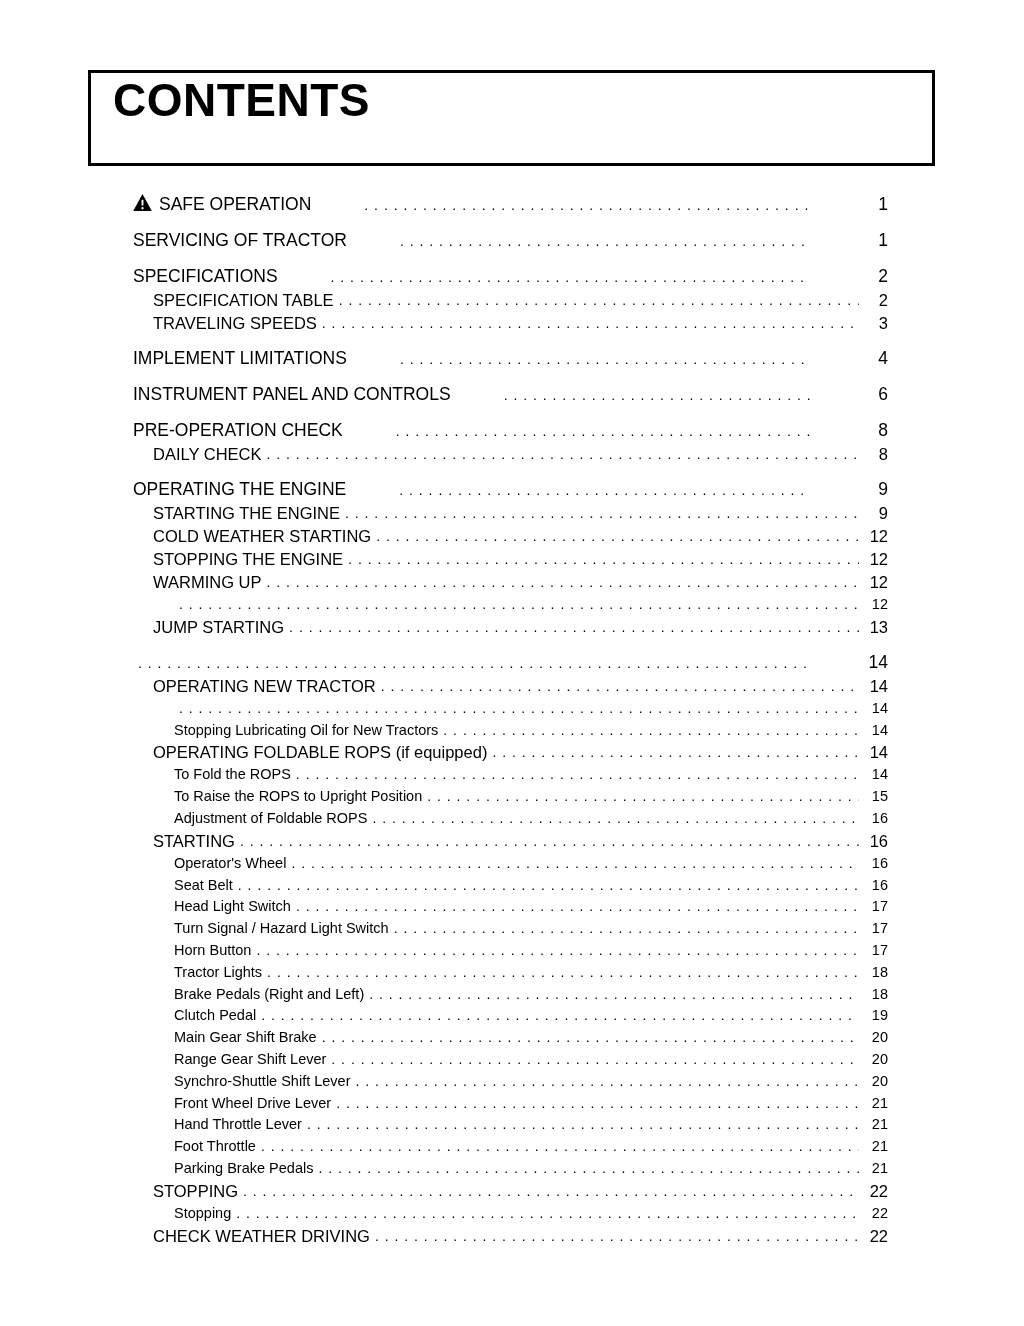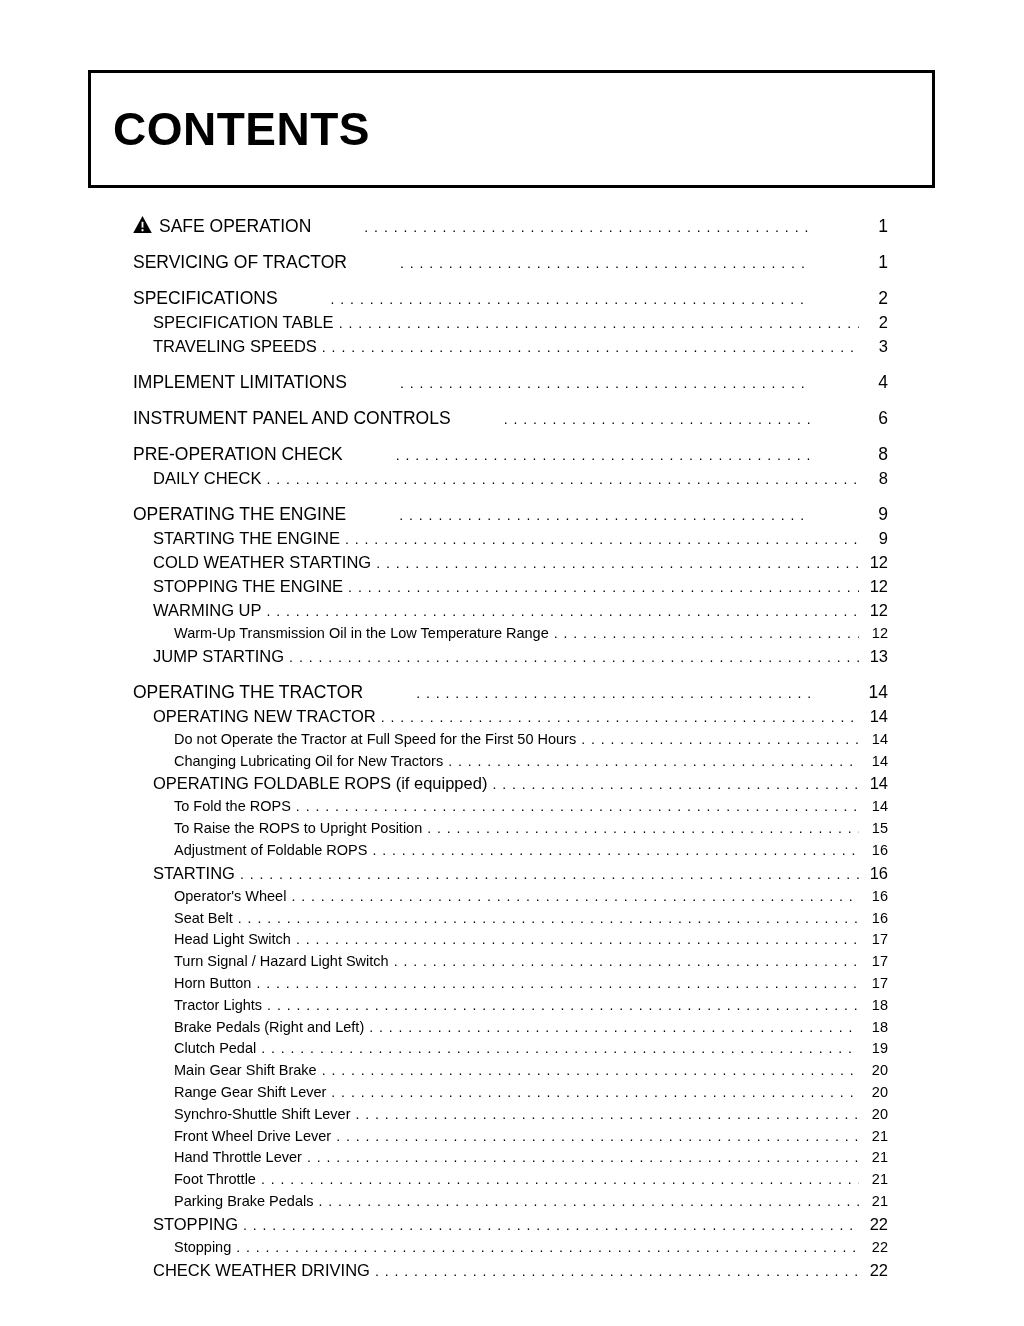--- a/index.html
+++ b/index.html
@@ -8,39 +8,39 @@
     width: 1024px;
     height: 1326px;
     font-family: "Liberation Sans", sans-serif;
     color: #000;
     overflow: hidden;
   }
   .page { padding: 70px 89px 0 88px; }
 
   .title-box {
     border: 3px solid #000;
-    height: 118px;
+    height: 96px;
     display: flex;
-    align-items: center;
+    align-items: flex-start;
     padding-left: 22px;
   }
   .title-box h1 {
     font-size: 46px;
     font-weight: bold;
     letter-spacing: 0.5px;
   }
 
   .toc { margin: 26px 47px 0 45px; }
 
   .toc-row { display: flex; align-items: baseline; }
   .toc-row.group-start { margin-top: 11px; gap: 48px; }
   .toc > .toc-row:first-child { margin-top: 0; }
 
   .level-0 { font-size: 17.5px; line-height: 24px; }
-  .level-1 { font-size: 16.5px; line-height: 23px; padding-left: 20px; }
+  .level-1 { font-size: 16.5px; line-height: 23px; padding-left: 20px; align-items: center; }
   .level-2 { font-size: 14.5px; line-height: 21.8px; padding-left: 41px; }
 
   .toc-label { white-space: nowrap; }
 
   .warn-icon {
     display: inline-block;
     width: 19px;
     height: 17px;
     margin-right: 7px;
     vertical-align: -1px;
@@ -137,46 +137,43 @@
         <span class="toc-label"><span>STOPPING THE ENGINE</span></span>
         <span class="toc-dots">. . . . . . . . . . . . . . . . . . . . . . . . . . . . . . . . . . . . . . . . . . . . . . . . . . . . . . . . . . . . . . . . . . . . . . . . . . . . . . . . . . . . . . . . . . . . . . . . . . . . . . . . . . . . . . . . . . . . . . . . . . . . . . . . . . . . . . . . . . . . . . . . . . . . . . . . . . . . . . . . . . . . . . . . . . . . . . . . . . . . . . . . . . . . . . . . . . . . . . . . . . . . . . . . . . . . . . . . . . . . . . . . . . . . . . . . . . . . . . . . . . . . . . . . . . . . . . . . . . . . </span>
         <span class="toc-page">12</span>
       </div>
       <div class="toc-row level-1">
         <span class="toc-label"><span>WARMING UP</span></span>
         <span class="toc-dots">. . . . . . . . . . . . . . . . . . . . . . . . . . . . . . . . . . . . . . . . . . . . . . . . . . . . . . . . . . . . . . . . . . . . . . . . . . . . . . . . . . . . . . . . . . . . . . . . . . . . . . . . . . . . . . . . . . . . . . . . . . . . . . . . . . . . . . . . . . . . . . . . . . . . . . . . . . . . . . . . . . . . . . . . . . . . . . . . . . . . . . . . . . . . . . . . . . . . . . . . . . . . . . . . . . . . . . . . . . . . . . . . . . . . . . . . . . . . . . . . . . . . . . . . . . . . . . . . . . . . </span>
         <span class="toc-page">12</span>
       </div>
       <div class="toc-row level-2">
-        <span class="toc-label"><span>Warm-Up Transmission Oil in the Low Temperature Range</span></span>
         <span class="toc-dots">. . . . . . . . . . . . . . . . . . . . . . . . . . . . . . . . . . . . . . . . . . . . . . . . . . . . . . . . . . . . . . . . . . . . . . . . . . . . . . . . . . . . . . . . . . . . . . . . . . . . . . . . . . . . . . . . . . . . . . . . . . . . . . . . . . . . . . . . . . . . . . . . . . . . . . . . . . . . . . . . . . . . . . . . . . . . . . . . . . . . . . . . . . . . . . . . . . . . . . . . . . . . . . . . . . . . . . . . . . . . . . . . . . . . . . . . . . . . . . . . . . . . . . . . . . . . . . . . . . . . </span>
         <span class="toc-page">12</span>
       </div>
       <div class="toc-row level-1">
         <span class="toc-label"><span>JUMP STARTING</span></span>
         <span class="toc-dots">. . . . . . . . . . . . . . . . . . . . . . . . . . . . . . . . . . . . . . . . . . . . . . . . . . . . . . . . . . . . . . . . . . . . . . . . . . . . . . . . . . . . . . . . . . . . . . . . . . . . . . . . . . . . . . . . . . . . . . . . . . . . . . . . . . . . . . . . . . . . . . . . . . . . . . . . . . . . . . . . . . . . . . . . . . . . . . . . . . . . . . . . . . . . . . . . . . . . . . . . . . . . . . . . . . . . . . . . . . . . . . . . . . . . . . . . . . . . . . . . . . . . . . . . . . . . . . . . . . . . </span>
         <span class="toc-page">13</span>
       </div>
       <div class="toc-row level-0 group-start">
-        <span class="toc-label"><span>OPERATING THE TRACTOR</span></span>
         <span class="toc-dots">. . . . . . . . . . . . . . . . . . . . . . . . . . . . . . . . . . . . . . . . . . . . . . . . . . . . . . . . . . . . . . . . . . . . . . . . . . . . . . . . . . . . . . . . . . . . . . . . . . . . . . . . . . . . . . . . . . . . . . . . . . . . . . . . . . . . . . . . . . . . . . . . . . . . . . . . . . . . . . . . . . . . . . . . . . . . . . . . . . . . . . . . . . . . . . . . . . . . . . . . . . . . . . . . . . . . . . . . . . . . . . . . . . . . . . . . . . . . . . . . . . . . . . . . . . . . . . . . . . . . </span>
         <span class="toc-page">14</span>
       </div>
       <div class="toc-row level-1">
         <span class="toc-label"><span>OPERATING NEW TRACTOR</span></span>
         <span class="toc-dots">. . . . . . . . . . . . . . . . . . . . . . . . . . . . . . . . . . . . . . . . . . . . . . . . . . . . . . . . . . . . . . . . . . . . . . . . . . . . . . . . . . . . . . . . . . . . . . . . . . . . . . . . . . . . . . . . . . . . . . . . . . . . . . . . . . . . . . . . . . . . . . . . . . . . . . . . . . . . . . . . . . . . . . . . . . . . . . . . . . . . . . . . . . . . . . . . . . . . . . . . . . . . . . . . . . . . . . . . . . . . . . . . . . . . . . . . . . . . . . . . . . . . . . . . . . . . . . . . . . . . </span>
         <span class="toc-page">14</span>
       </div>
       <div class="toc-row level-2">
-        <span class="toc-label"><span>Do not Operate the Tractor at Full Speed for the First 50 Hours</span></span>
-        <span class="toc-dots">. . . . . . . . . . . . . . . . . . . . . . . . . . . . . . . . . . . . . . . . . . . . . . . . . . . . . . . . . . . . . . . . . . . . . . . . . . . . . . . . . . . . . . . . . . . . . . . . . . . . . . . . . . . . . . . . . . . . . . . . . . . . . . . . . . . . . . . . . . . . . . . . . . . . . . . . . . . . . . . . . . . . . . . . . . . . . . . . . . . . . . . . . . . . . . . . . . . . . . . . . . . . . . . . . . . . . . . . . . . . . . . . . . . . . . . . . . . . . . . . . . . . . . . . . . . . . . . . . . . . </span>
-        <span class="toc-page">14</span>
-      </div>
-      <div class="toc-row level-2">
-        <span class="toc-label"><span>Changing Lubricating Oil for New Tractors</span></span>
+        <span class="toc-dots">. . . . . . . . . . . . . . . . . . . . . . . . . . . . . . . . . . . . . . . . . . . . . . . . . . . . . . . . . . . . . . . . . . . . . . . . . . . . . . . . . . . . . . . . . . . . . . . . . . . . . . . . . . . . . . . . . . . . . . . . . . . . . . . . . . . . . . . . . . . . . . . . . . . . . . . . . . . . . . . . . . . . . . . . . . . . . . . . . . . . . . . . . . . . . . . . . . . . . . . . . . . . . . . . . . . . . . . . . . . . . . . . . . . . . . . . . . . . . . . . . . . . . . . . . . . . . . . . . . . . </span>
+        <span class="toc-page">14</span>
+      </div>
+      <div class="toc-row level-2">
+        <span class="toc-label"><span>Stopping Lubricating Oil for New Tractors</span></span>
         <span class="toc-dots">. . . . . . . . . . . . . . . . . . . . . . . . . . . . . . . . . . . . . . . . . . . . . . . . . . . . . . . . . . . . . . . . . . . . . . . . . . . . . . . . . . . . . . . . . . . . . . . . . . . . . . . . . . . . . . . . . . . . . . . . . . . . . . . . . . . . . . . . . . . . . . . . . . . . . . . . . . . . . . . . . . . . . . . . . . . . . . . . . . . . . . . . . . . . . . . . . . . . . . . . . . . . . . . . . . . . . . . . . . . . . . . . . . . . . . . . . . . . . . . . . . . . . . . . . . . . . . . . . . . . </span>
         <span class="toc-page">14</span>
       </div>
       <div class="toc-row level-1">
         <span class="toc-label"><span>OPERATING FOLDABLE ROPS (if equipped)</span></span>
         <span class="toc-dots">. . . . . . . . . . . . . . . . . . . . . . . . . . . . . . . . . . . . . . . . . . . . . . . . . . . . . . . . . . . . . . . . . . . . . . . . . . . . . . . . . . . . . . . . . . . . . . . . . . . . . . . . . . . . . . . . . . . . . . . . . . . . . . . . . . . . . . . . . . . . . . . . . . . . . . . . . . . . . . . . . . . . . . . . . . . . . . . . . . . . . . . . . . . . . . . . . . . . . . . . . . . . . . . . . . . . . . . . . . . . . . . . . . . . . . . . . . . . . . . . . . . . . . . . . . . . . . . . . . . . </span>
         <span class="toc-page">14</span>
       </div>
       <div class="toc-row level-2">
         <span class="toc-label"><span>To Fold the ROPS</span></span>

